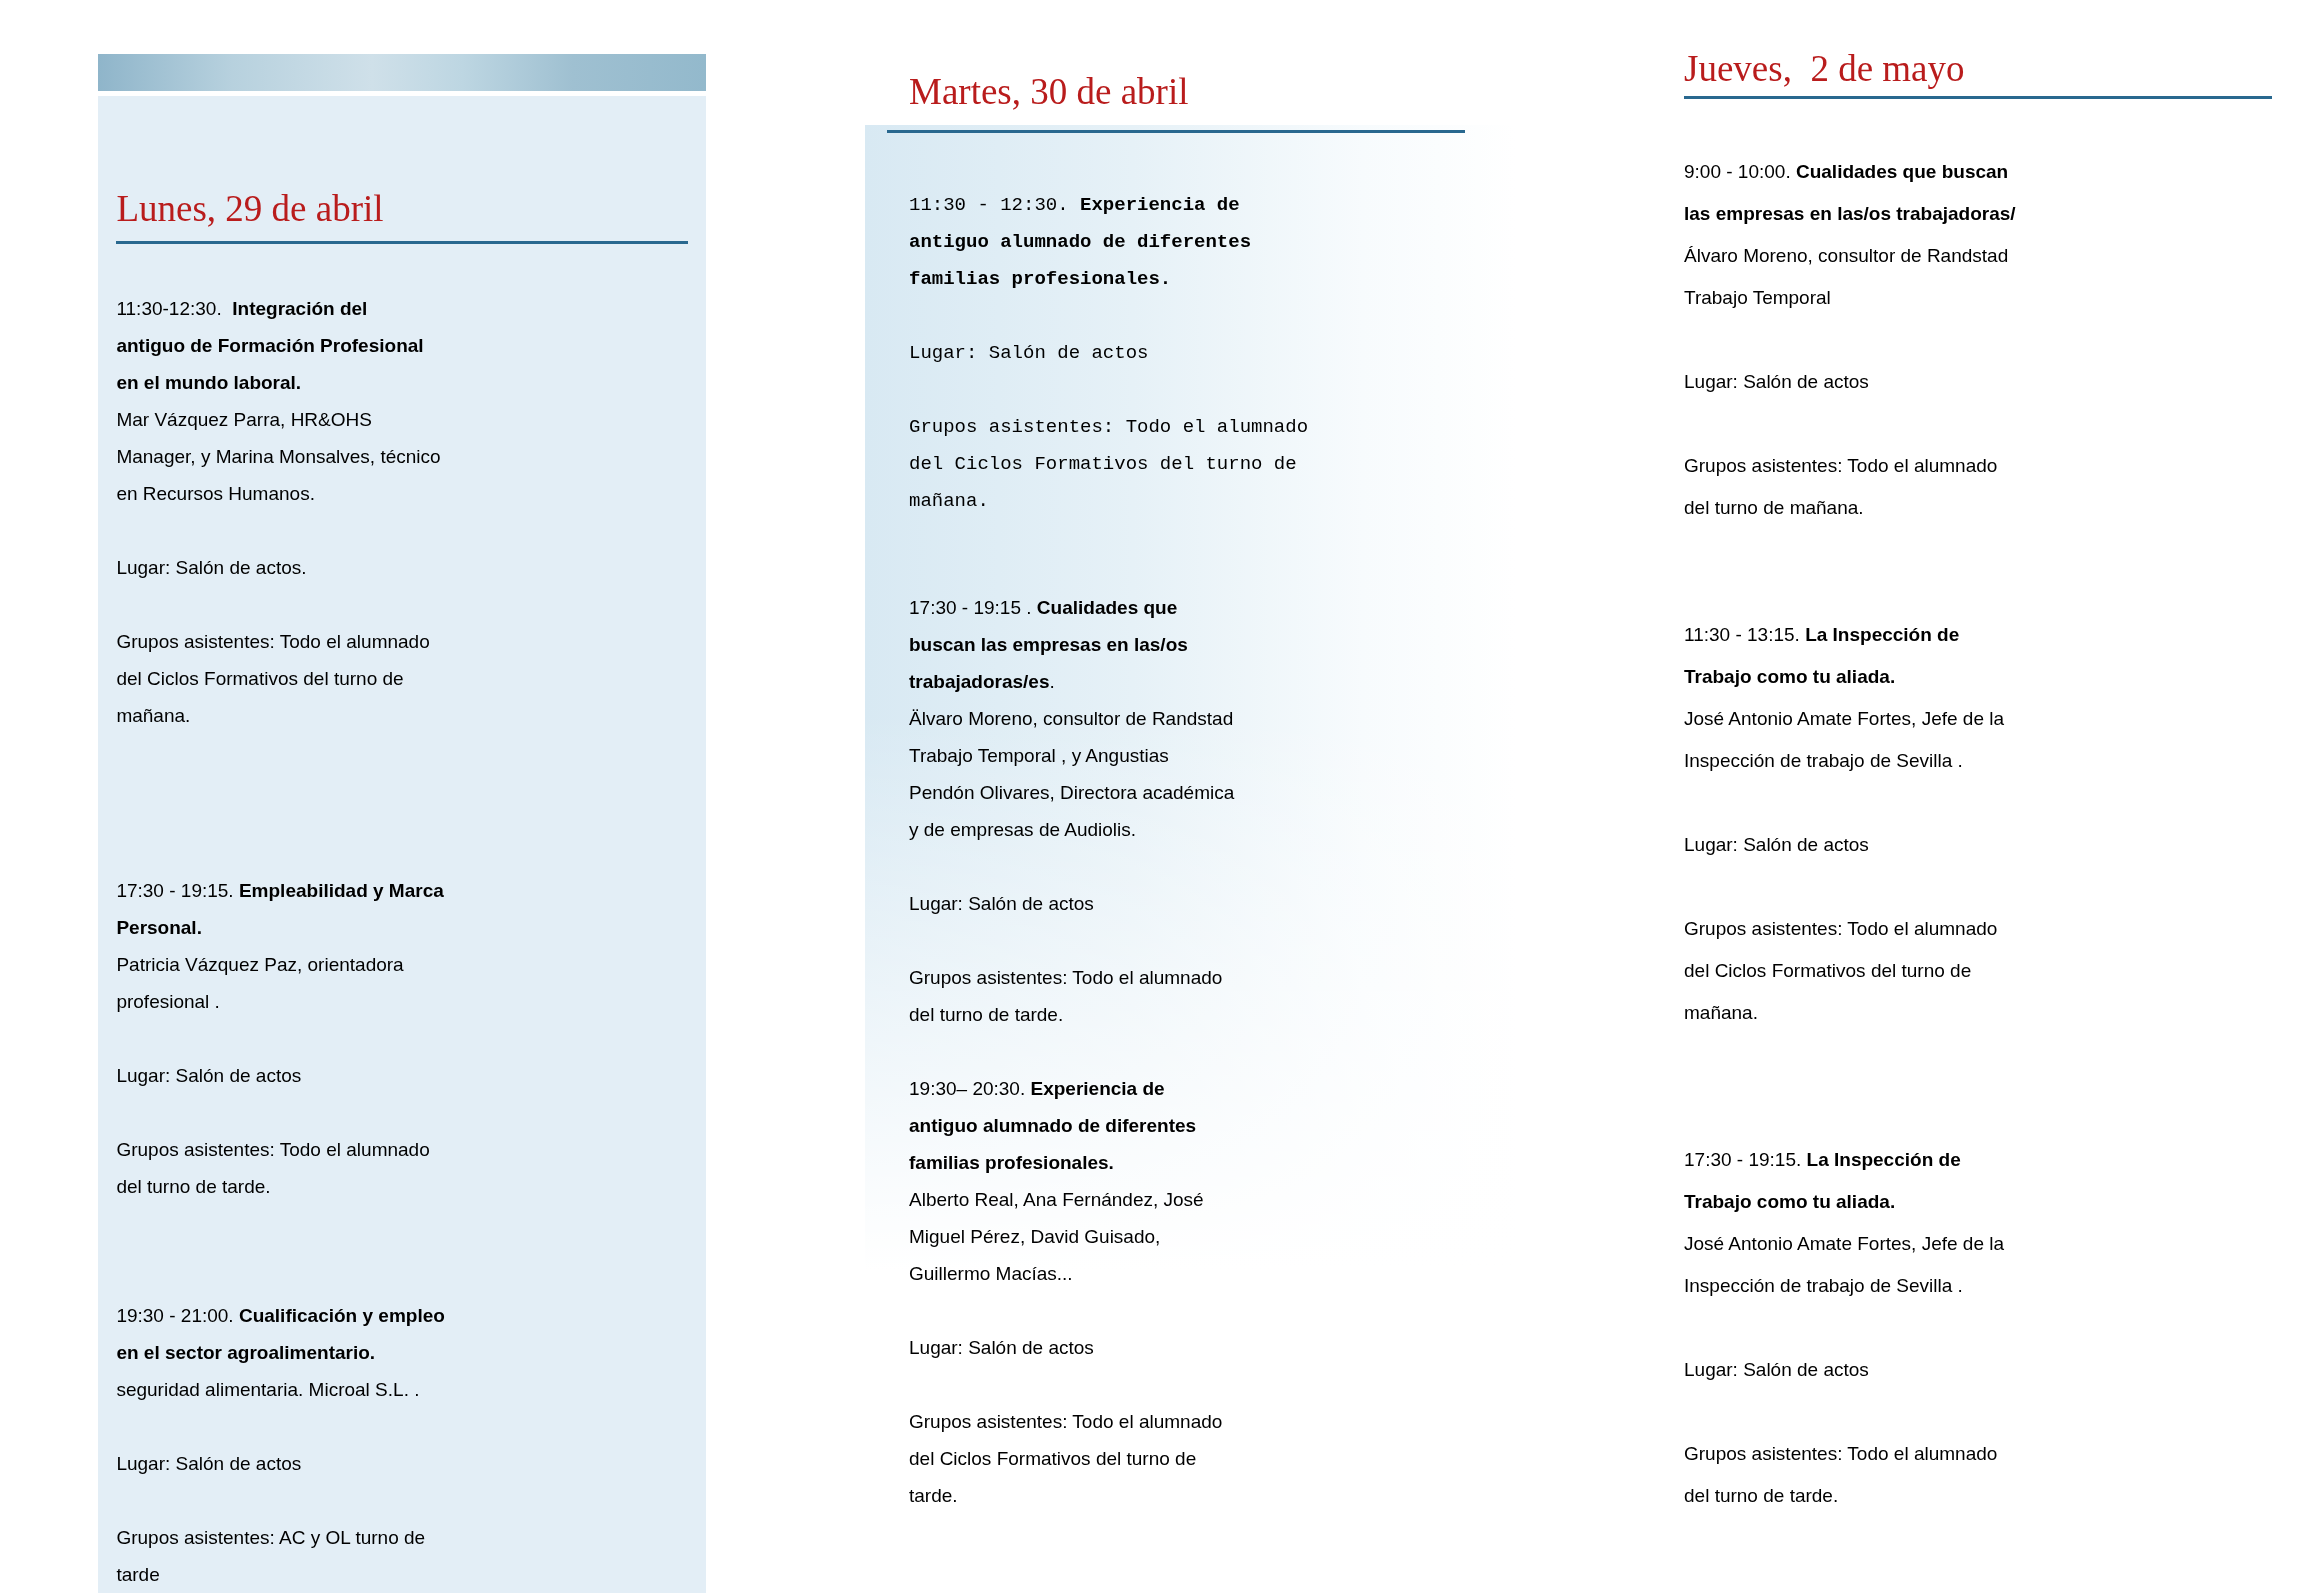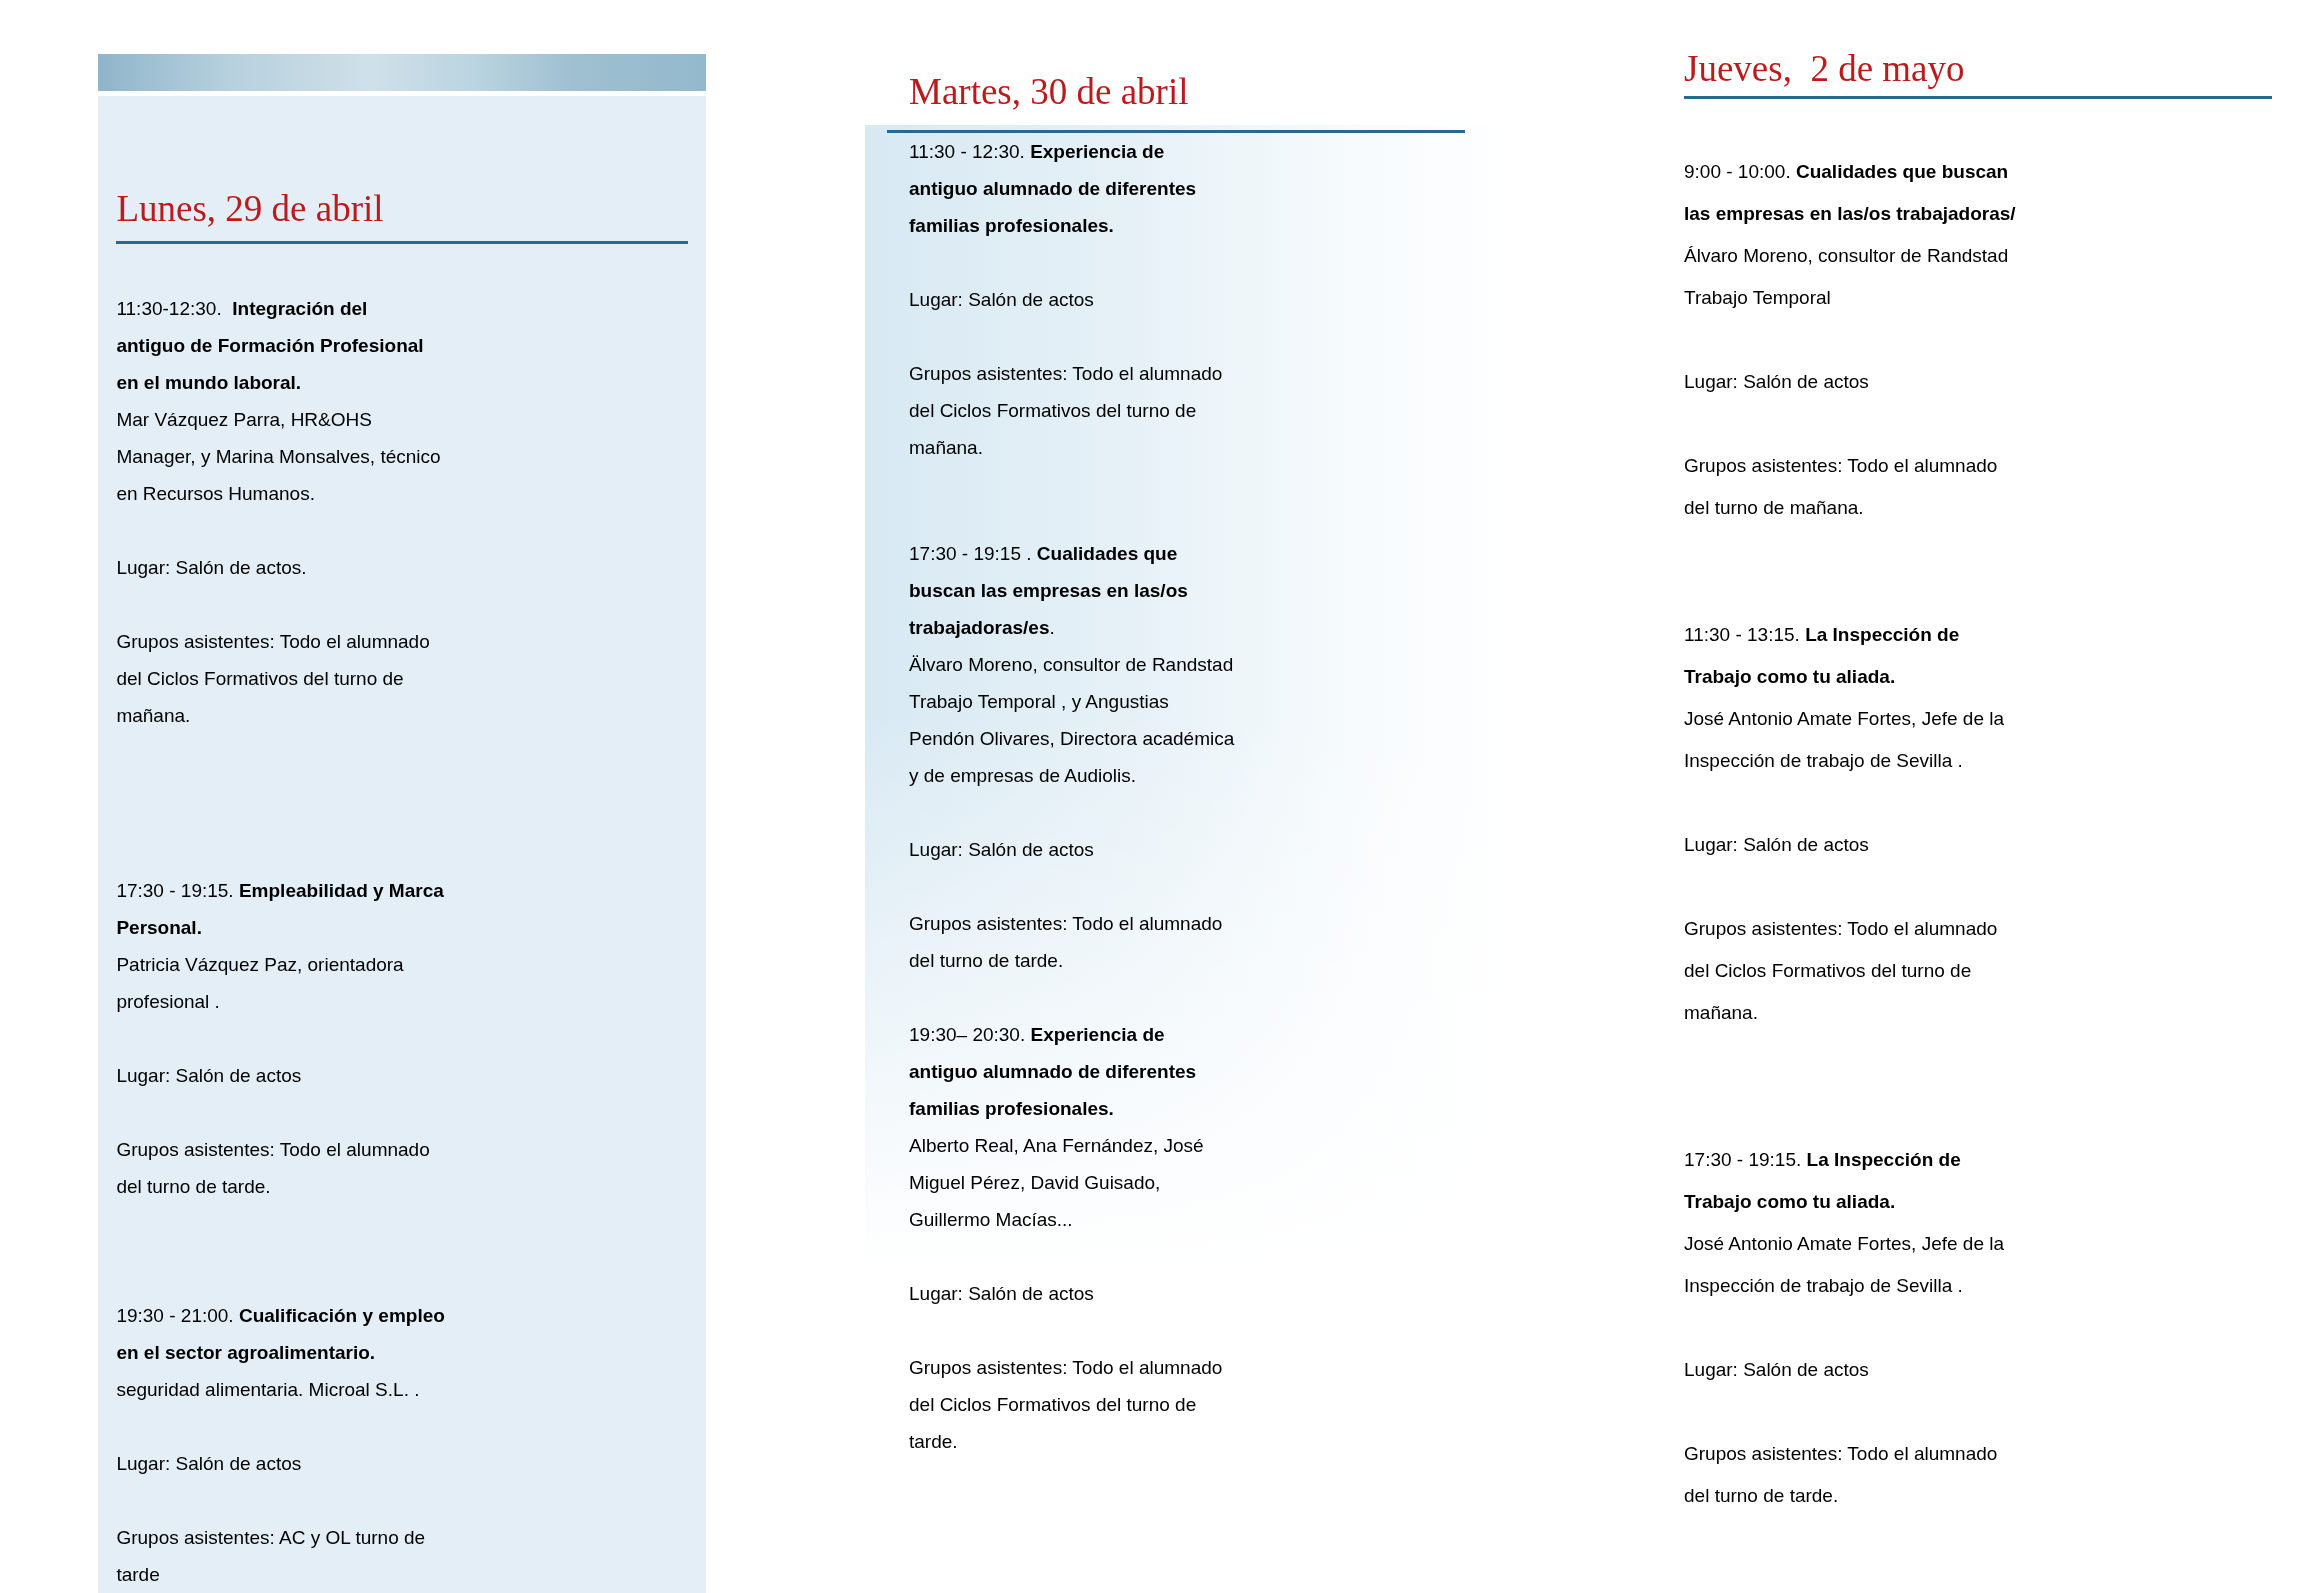--- a/index.html
+++ b/index.html
@@ -99,21 +99,21 @@
         <div class="grupos">Grupos asistentes: AC y OL turno de
 tarde</div>
       </div>
     </div>
 </div>
 
 <h1 class="day-header header-tuesday">Martes, 30 de abril</h1>
 <div class="panel-tuesday col-b">
   <div class="rule"></div>
   <div class="events events-tuesday">
-      <div class="ev" style="">
+      <div class="ev" style="margin-top: 54px; font-family: Liberation Mono, monospace;">
         <div>
           <div class="line"><span>11:30 - 12:30. </span><span class="b">Experiencia de</span></div>
           <div class="line"><span class="b">antiguo alumnado de diferentes</span></div>
           <div class="line"><span class="b">familias profesionales.</span></div>
         </div>
         <div class="lugar">Lugar: Salón de actos</div>
         <div class="grupos">Grupos asistentes: Todo el alumnado
 del Ciclos Formativos del turno de
 mañana.</div>
       </div>

